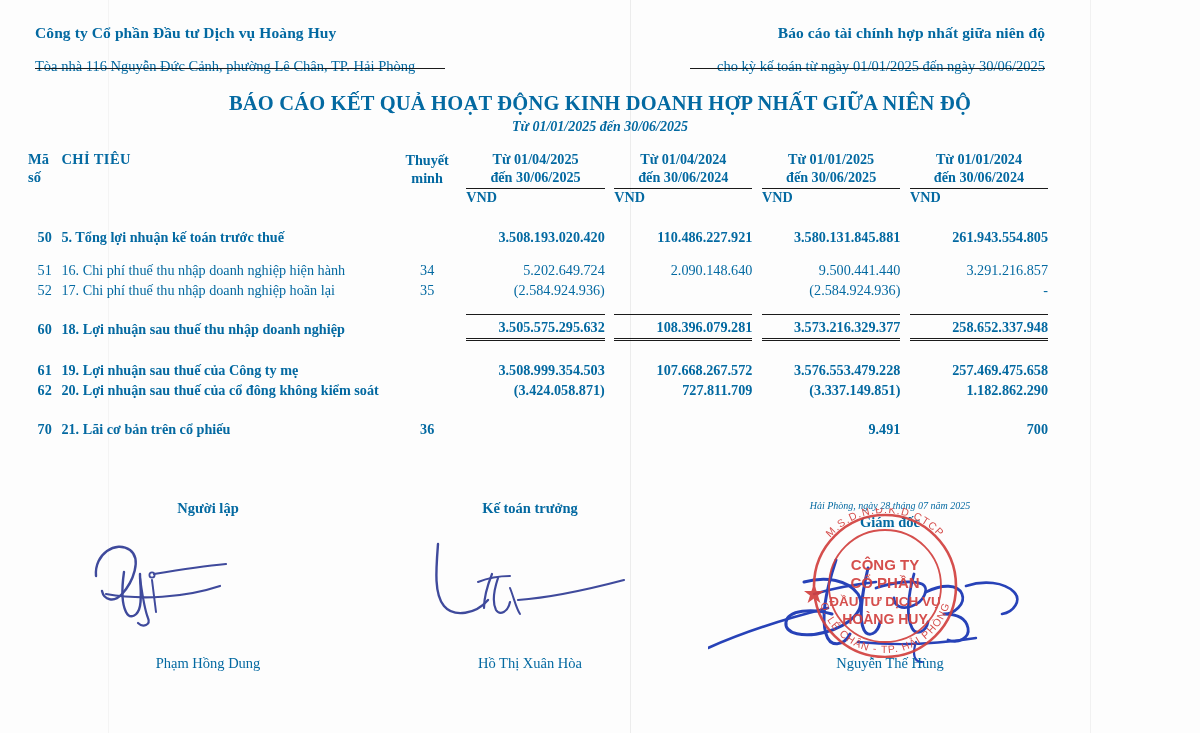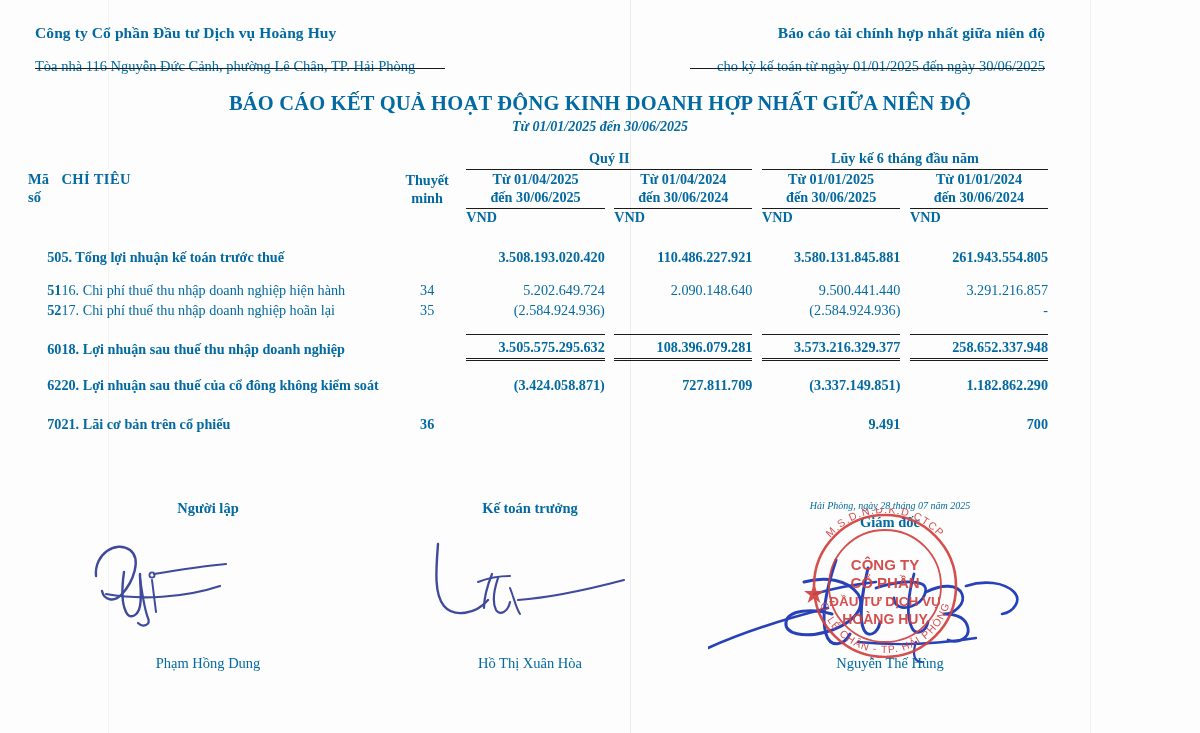--- a/index.html
+++ b/index.html
@@ -101,21 +101,21 @@
     top: 150px;
     width: 1020px;
     border-collapse: collapse;
     font-size: 14.2px;
   }
   .tbl td, .tbl th {
     padding: 0;
     vertical-align: bottom;
     font-weight: normal;
   }
-  .c-ma     { width: 34px;  text-align: right;  }
+  .c-ma     { width: 34px;  text-align: center;  }
   .c-ind    { width: 340px; text-align: left;  }
   .c-note   { width: 80px;  text-align: center;}
   .c-num    { width: 140px; text-align: right; }
   .c-gapA   { width: 10px; }
 
   .grp-head td {
     text-align: center;
     font-weight: bold;
     font-size: 14.2px;
     padding-bottom: 2px;
@@ -132,21 +132,21 @@
     padding-bottom: 2px;
     margin-top: 24px;
   }
   .bb   { border-bottom: 1px solid #1b1b1b; }
 
   .mahdr { font-weight: bold; line-height: 1.25; font-size: 14.5px; }
   .chdr  { font-weight: bold; font-size: 14.5px; letter-spacing: .4px; }
 
   .row td { padding-top: 7px; padding-bottom: 1px; }
   .row.bold td { font-weight: bold; }
-  .row .c-ma  { font-weight: bold; }
+  .row .c-ma  { font-weight: normal; }
   .row.tight td { padding-top: 2px; }
   .spacer td { height: 14px; padding: 0; }
   .spacer-sm td { height: 8px; padding: 0; }
 
   
   .dbl {
     position: relative;
     border-top: 1px solid #1b1b1b;
     border-bottom: 3px double #1b1b1b;
     padding-top: 3px !important;
@@ -235,28 +235,20 @@
       <col class="c-num">
         <col class="c-gapA">
       <col class="c-num">
         <col class="c-gapA">
       <col class="c-num">
         <col class="c-gapA">
       <col class="c-num">
     </colgroup>
     <tbody>
 
-      <tr class="grp-head">
-        <td></td>
-        <td></td>
-        <td></td>
-        <td colspan="3" class="bb">Quý II</td>
-        <td></td>
-        <td colspan="3" class="bb">Lũy kế 6 tháng đầu năm</td>
-      </tr>
 
       <tr class="colhead">
         <td class="c-ma">
           <div class="mahdr">Mã</div>
           <div class="mahdr">số</div>
         </td>
         <td class="c-ind">
           <div class="chdr">CHỈ TIÊU</div>
         </td>
         <td class="c-note">
@@ -358,20 +350,32 @@
         <td></td>
         <td class="c-num dbl">3.573.216.329.377</td>
         <td></td>
         <td class="c-num dbl">258.652.337.948</td>
       </tr>
 
       <tr class="spacer">
           <td colspan="10"></td>
         </tr>
 
+      <tr class="row bold">
+        <td class="c-ma">61</td>
+        <td class="c-ind">19. Lợi nhuận sau thuế của Công ty mẹ</td>
+        <td class="c-note"></td>
+        <td class="c-num">3.508.999.354.503</td>
+        <td></td>
+        <td class="c-num">107.668.267.572</td>
+        <td></td>
+        <td class="c-num">3.576.553.479.228</td>
+        <td></td>
+        <td class="c-num">257.469.475.658</td>
+      </tr>
 
       <tr class="row bold tight">
         <td class="c-ma">62</td>
         <td class="c-ind">20. Lợi nhuận sau thuế của cổ đông không kiểm soát</td>
         <td class="c-note"></td>
         <td class="c-num">(3.424.058.871)</td>
         <td></td>
         <td class="c-num">727.811.709</td>
         <td></td>
         <td class="c-num">(3.337.149.851)</td>

